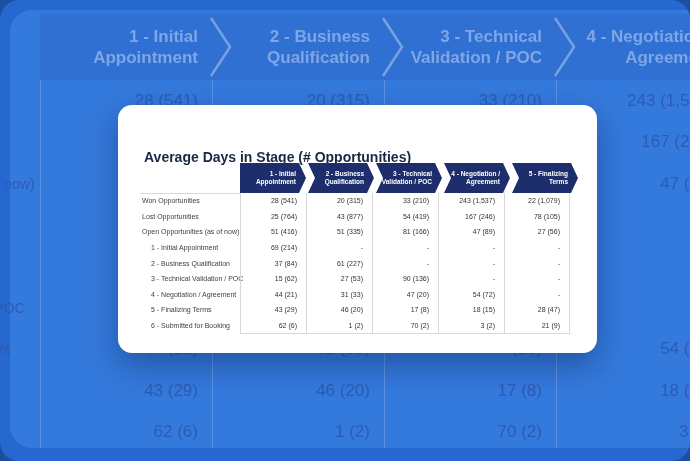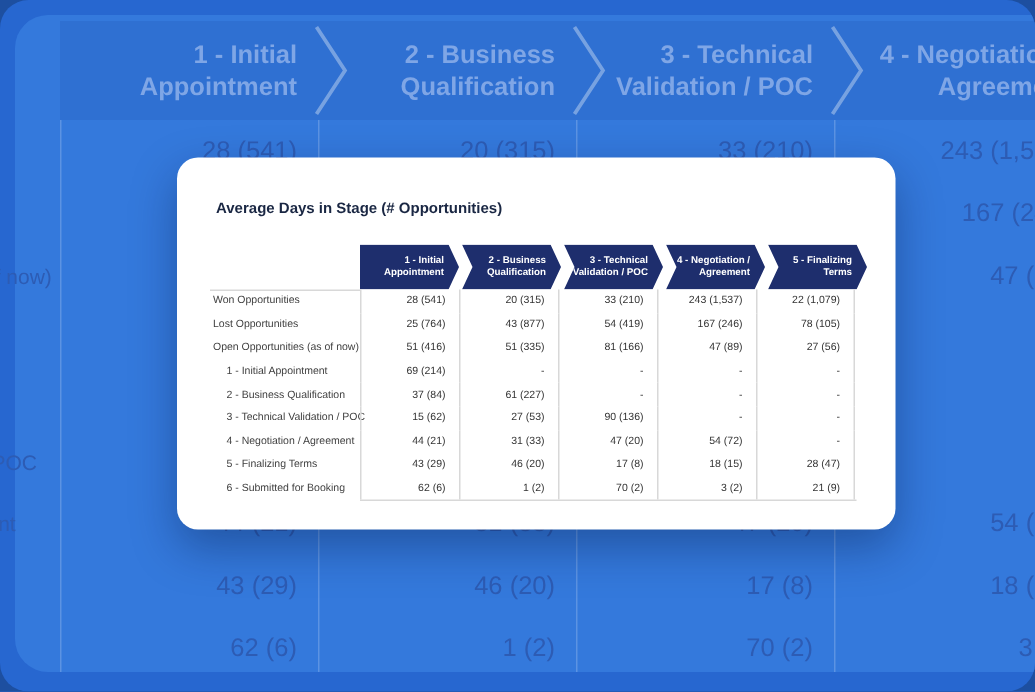--- a/index.html
+++ b/index.html
@@ -38,22 +38,22 @@
     position:absolute;top:80px;width:1px;height:368px;
     background:rgba(255,255,255,0.20);
   }
   
   #modal{
     position:absolute;left:118px;top:105px;width:479px;height:248px;
     background:var(--modal-bg,#fff);border-radius:14px;
     box-shadow:0 12px 30px rgba(0,20,60,0.35);
   }
   #modal-title{
-    position:absolute;left:26px;top:29px;
-    font-size:10px;font-weight:700;color:var(--title-text,#1A2743);
+    position:absolute;left:26px;top:44px;
+    font-size:14px;font-weight:700;color:var(--title-text,#1A2743);
   }
   #mtable{position:absolute;left:22px;top:58px;width:450px;height:145px;}
   .chev{
     position:absolute;top:0;width:66px;height:30px;box-sizing:border-box;
     background:var(--chevron-navy,#1E2E6D);
     display:flex;align-items:center;justify-content:flex-end;
     padding:0 10px 0 3px;text-align:right;
     font-size:6.5px;line-height:8px;font-weight:700;color:#fff;
     clip-path:polygon(0 0,59px 0,100% 50%,59px 100%,0 100%,7px 50%);
   }

